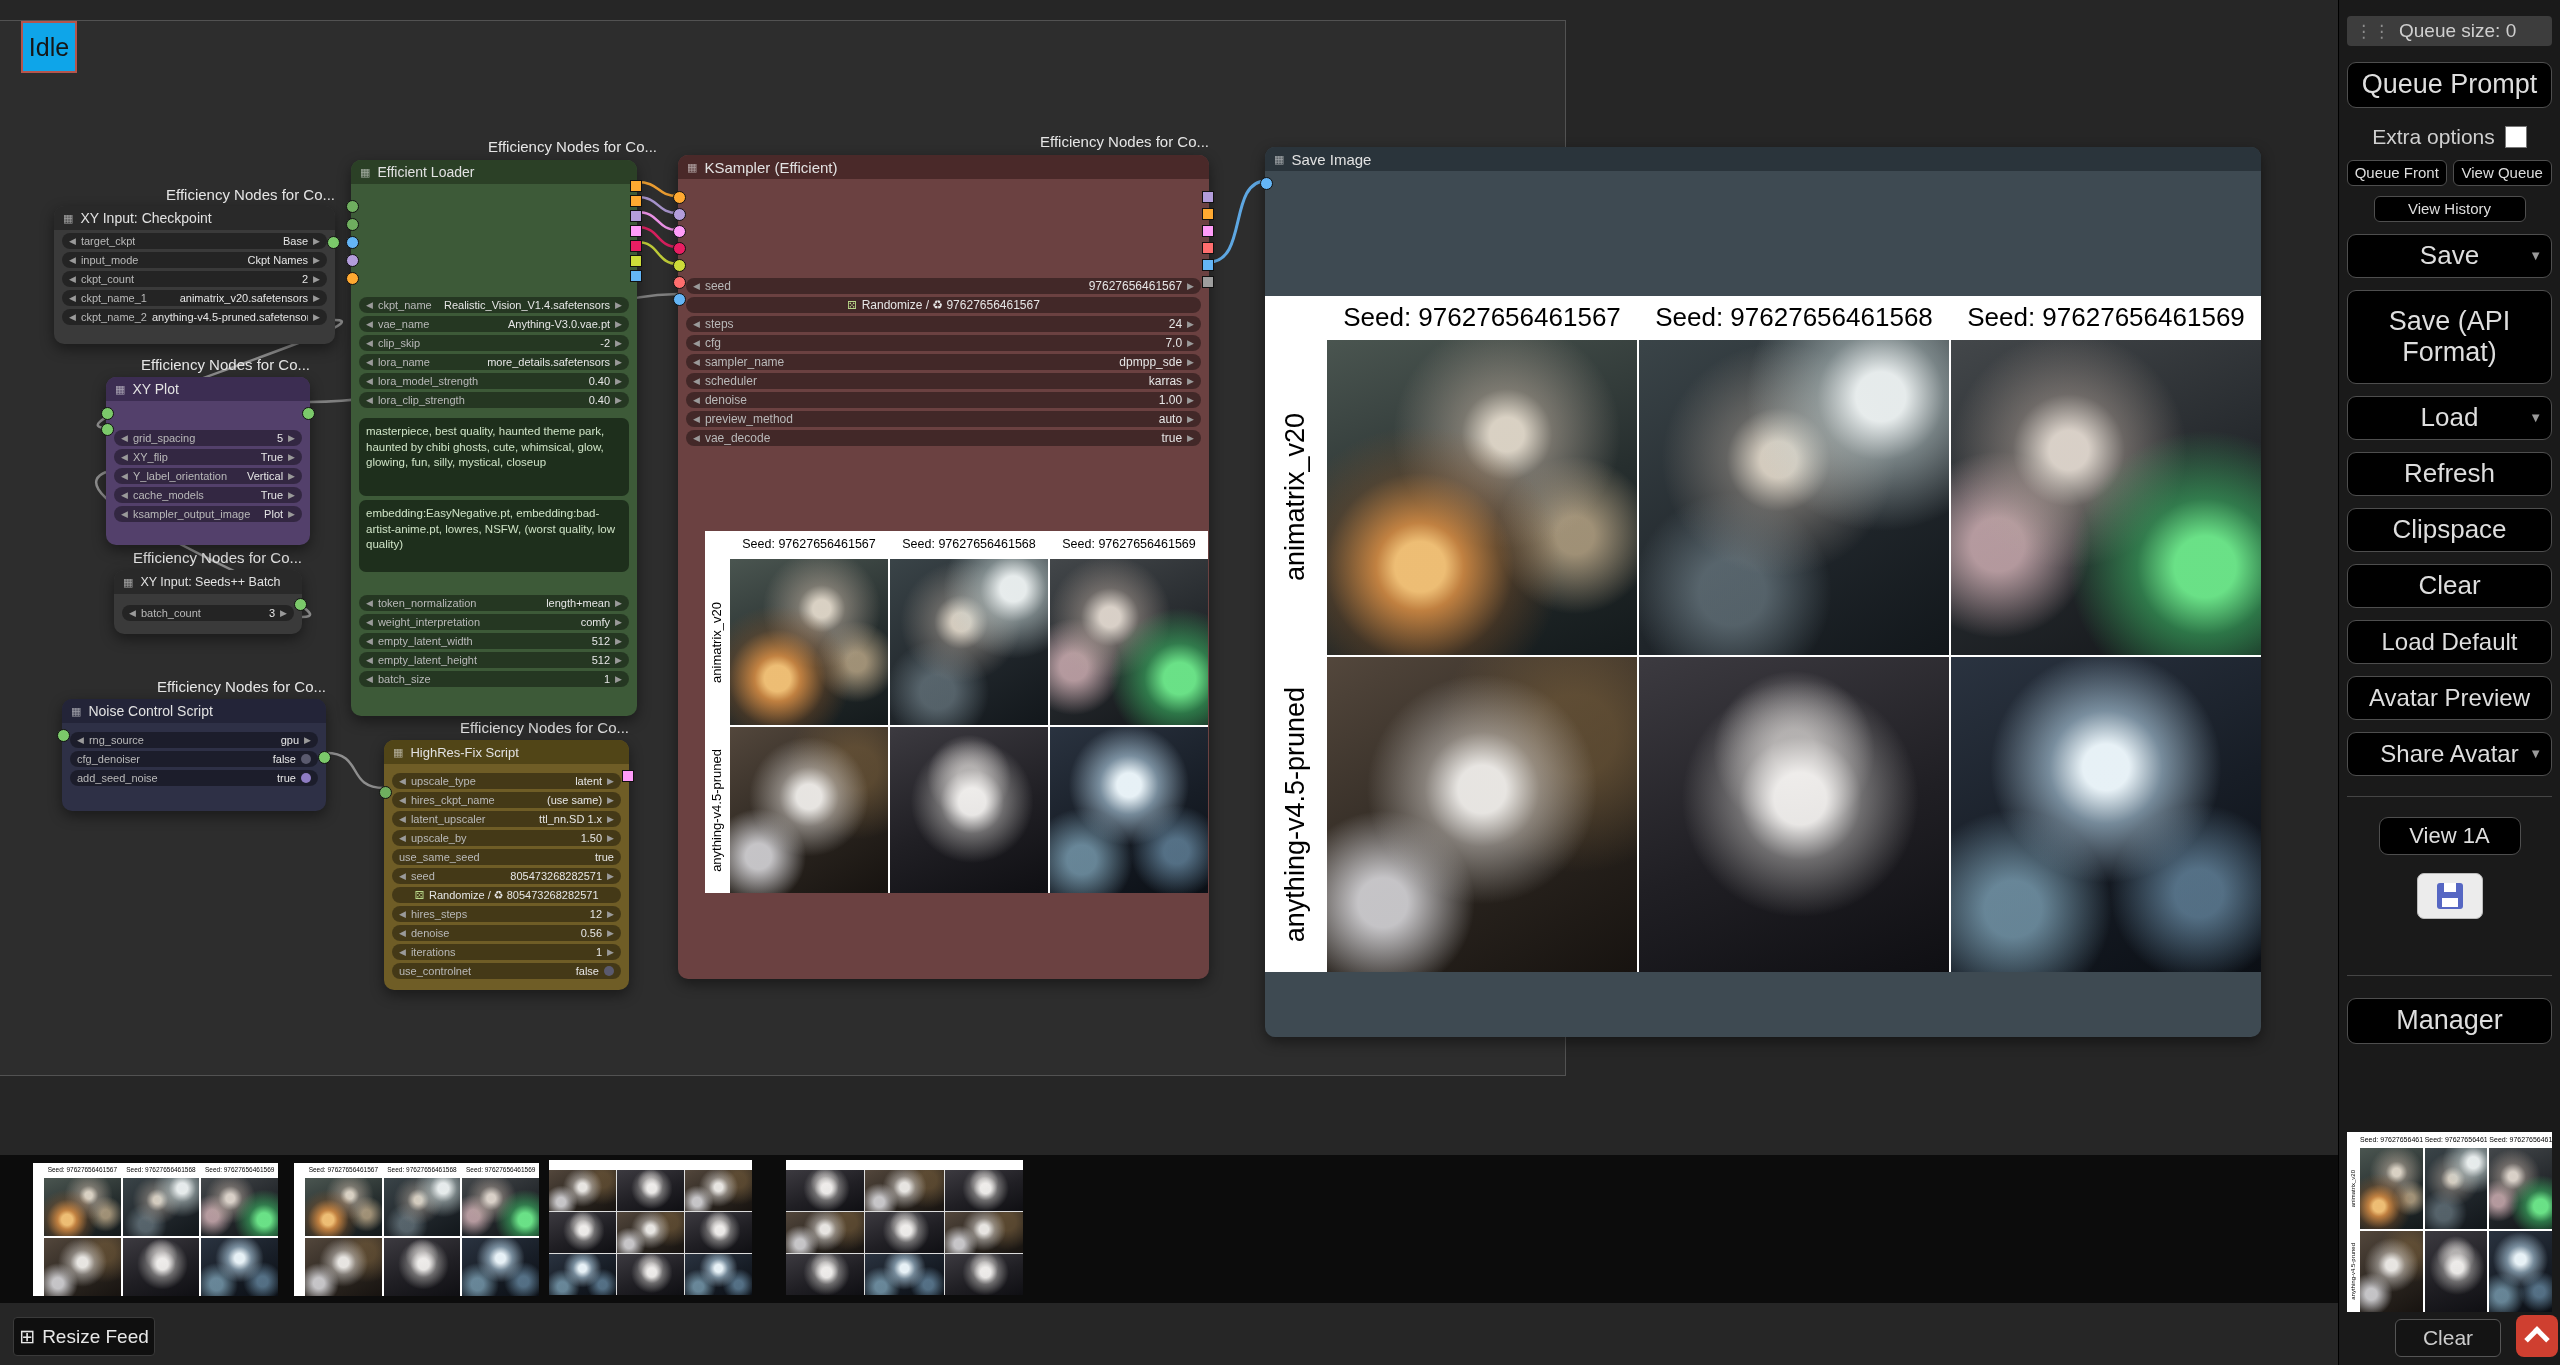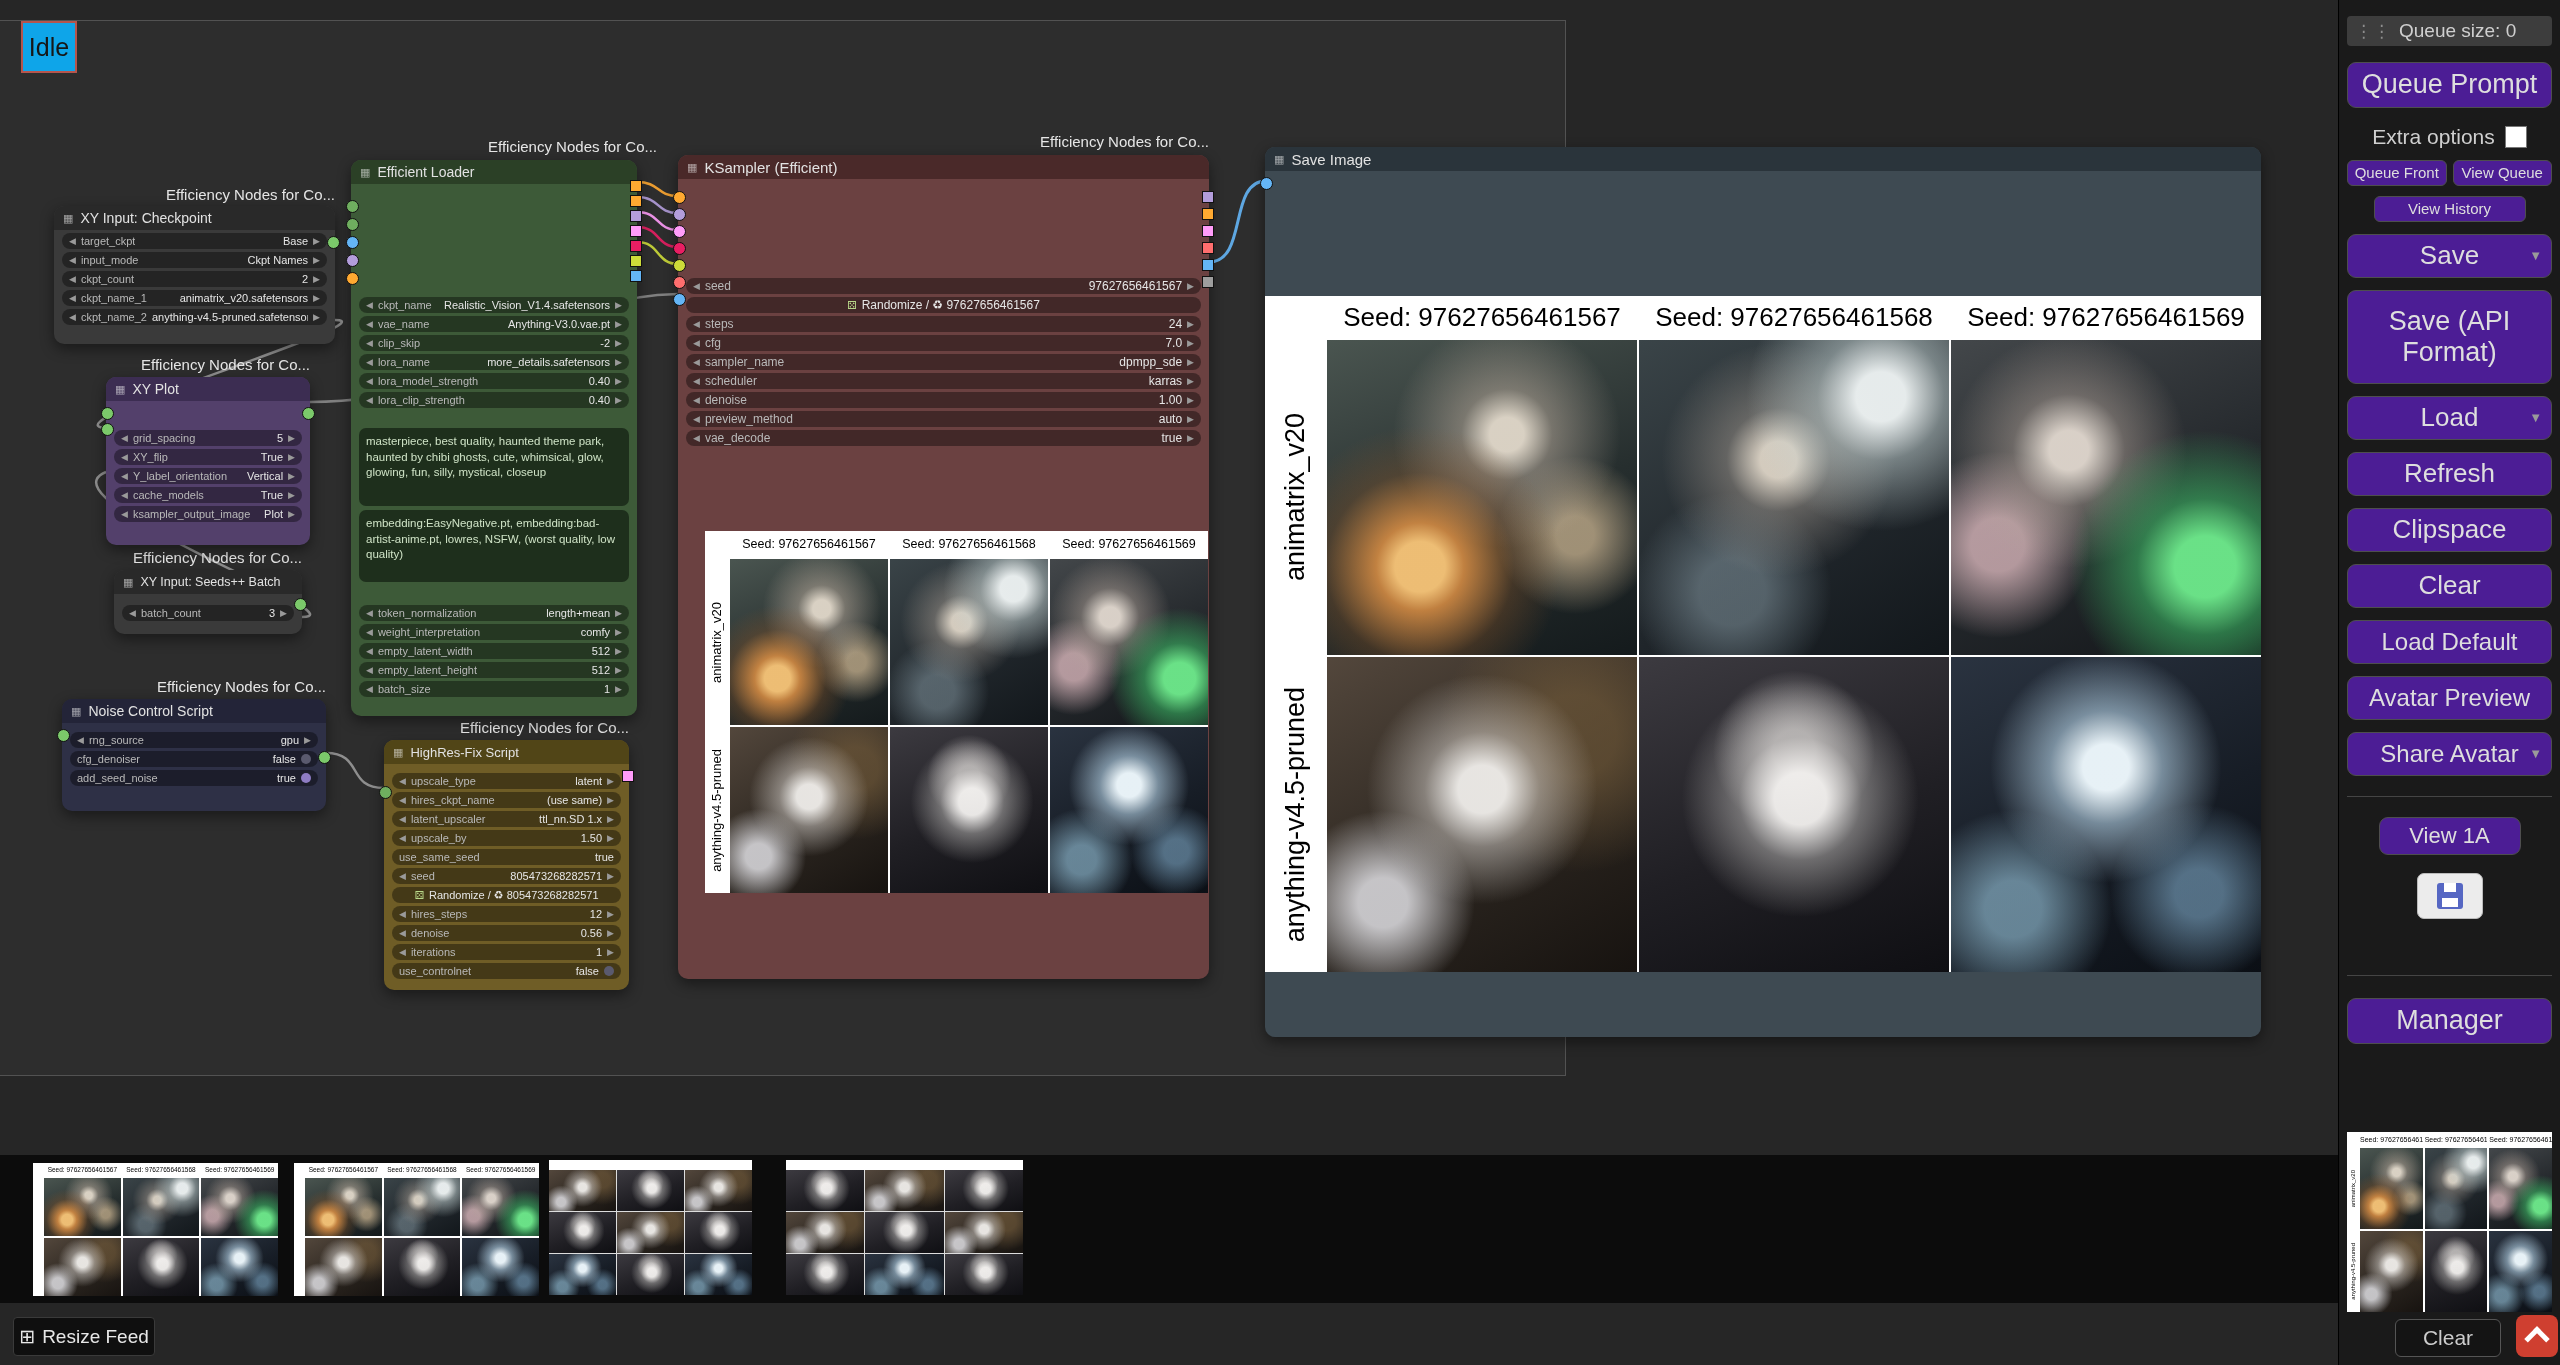--- a/index.html
+++ b/index.html
@@ -64,21 +64,21 @@
   .a4{background:radial-gradient(circle at 50% 42%,rgba(240,238,235,.95) 0 10%,rgba(200,195,190,.55) 24%,transparent 48%),radial-gradient(circle at 18% 78%,rgba(235,235,240,.8) 0 7%,transparent 26%),radial-gradient(circle at 80% 25%,rgba(120,95,60,.6) 0 12%,transparent 40%),linear-gradient(150deg,#53473c,#2c2620 55%,#171310);}
   .a5{background:radial-gradient(circle at 52% 45%,rgba(242,240,238,.95) 0 11%,rgba(190,188,186,.5) 26%,transparent 50%),radial-gradient(circle at 50% 30%,rgba(225,220,218,.7) 0 8%,transparent 30%),linear-gradient(160deg,#3c3a40,#201f24 55%,#0f0f13);}
   .a6{background:radial-gradient(circle at 50% 35%,rgba(235,245,250,.98) 0 9%,rgba(180,210,230,.6) 22%,transparent 45%),radial-gradient(circle at 20% 80%,rgba(170,220,245,.55) 0 8%,transparent 28%),radial-gradient(circle at 80% 75%,rgba(150,200,235,.5) 0 7%,transparent 26%),linear-gradient(155deg,#2a3340,#171d26 55%,#0b0f15);}
   
   #sidebar{left:2338px;top:0;width:222px;height:1365px;background:#1a1a1a;border-left:1px solid #000;
            z-index:5;padding:0 8px;box-sizing:border-box;}
   #queuebar{margin-top:16px;height:30px;background:#3d3d3d;border-radius:4px;display:flex;
             align-items:center;padding:0 8px;font-size:19px;color:#cfcfcf;}
   #queuebar .drag{color:#8d8d8d;font-size:17px;letter-spacing:1px;margin-right:8px;}
   #queuebar .qs{flex:1;}
-  .sbtn{display:flex;align-items:center;justify-content:center;background:#4c1d95;
+  .sbtn{display:flex;align-items:center;justify-content:center;background:#000000;
         border:1px solid #4e4e4e;border-radius:9px;color:#dedede;position:relative;
         text-align:center;line-height:1.15;cursor:pointer;}
   .big{height:44px;font-size:27px;margin-top:16px;}
   .mid{height:42px;font-size:26px;margin-top:12px;}
   .mid.sm2{font-size:24px;}
   .tall{height:92px;font-size:27px;margin-top:12px;padding:0 4px;}
   .small{height:24px;font-size:15px;border-radius:6px;}
   .caret{position:absolute;right:9px;top:50%;transform:translateY(-50%);font-size:13px;color:#9a9a9a;}
   #extra-row{margin-top:16px;display:flex;align-items:center;justify-content:center;gap:10px;
              font-size:21px;color:#cfcfcf;height:26px;}
@@ -310,21 +310,21 @@
       <span class="wl">lora_model_strength</span>
       <span class="wv">0.40</span>
       <span class="ar">▶</span>
     </div>
   <div class="wr">
       <span class="ar">◀</span>
       <span class="wl">lora_clip_strength</span>
       <span class="wv">0.40</span>
       <span class="ar">▶</span>
     </div>
-  <div class="ta" style="margin-top:20px;height:66px">masterpiece, best quality, haunted theme park, haunted by chibi ghosts, cute, whimsical, glow, glowing, fun, silly, mystical, closeup</div>
+  <div class="ta" style="margin-top:10px;height:66px">masterpiece, best quality, haunted theme park, haunted by chibi ghosts, cute, whimsical, glow, glowing, fun, silly, mystical, closeup</div>
   <div class="ta" style="margin-top:4px;height:60px">embedding:EasyNegative.pt, embedding:bad-artist-anime.pt, lowres, NSFW, (worst quality, low quality)</div>
   <div style="height:20px"></div>
   <div class="wr">
       <span class="ar">◀</span>
       <span class="wl">token_normalization</span>
       <span class="wv">length+mean</span>
       <span class="ar">▶</span>
     </div>
   <div class="wr">
       <span class="ar">◀</span>

